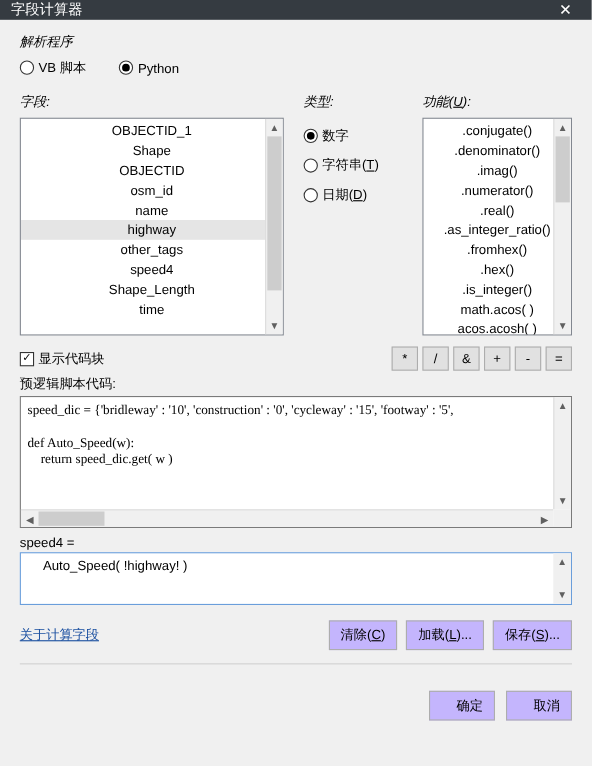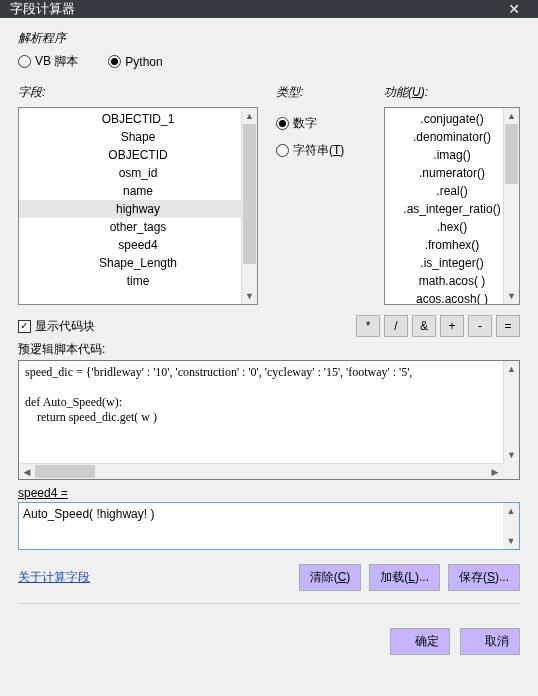--- a/index.html
+++ b/index.html
@@ -30,23 +30,23 @@
 .op-row { display: flex; gap: 4px; justify-content: flex-end; margin-top: 10px; }
 .op-btn { width: 24px; height: 22px; border: 1px solid #adadad; background: #e1e1e1; display: flex; align-items: center; justify-content: center; font-size: 12px; }
 .label-row { margin-top: 4px; }
 .codebox { border: 1px solid #7a7a7a; background: #fff; height: 120px; position: relative; margin-top: 2px; }
 .codebox .text { padding: 4px 6px; white-space: pre; overflow: hidden; font-family: Liberation Serif, serif; }
 .scrollbar-h { position: absolute; left: 0; right: 16px; bottom: 0; height: 16px; background: #f0f0f0; border-top: 1px solid #dcdcdc; }
 .scroll-arrow-h { width: 16px; height: 16px; display: inline-flex; align-items: center; justify-content: center; color: #606060; font-size: 9px; float: left; }
 .scroll-arrow-h.right { float: right; }
 .scroll-thumb-h { position: absolute; top: 1px; bottom: 1px; background: #cdcdcd; }
 .corner { position: absolute; right: 0; bottom: 0; width: 16px; height: 16px; background: #f0f0f0; }
-.expr-label { margin-top: 6px; text-decoration: underline; }
+.expr-label { margin-top: 6px; }
 .exprbox { border: 1px solid #6a9edb; background: #fff; height: 48px; position: relative; margin-top: 2px; }
-.exprbox .text { padding: 4px 4px; white-space: pre; }
+.exprbox .text { padding: 4px 20px; white-space: pre; }
 .exprbox .sv { position: absolute; right: 0; top: 0; bottom: 0; width: 16px; background: #f0f0f0; }
 .footer-row { display: flex; align-items: center; margin-top: 14px; gap: 8px; }
 .link { color: #1a4fa0; text-decoration: underline; cursor: pointer; }
 .footer-row .spacer { flex: 1; }
 .btn { border: 1px solid #adadad; background: #c4b5fd; padding: 4px 10px; min-width: 60px; text-align: right; }
 .btn-row { display: flex; justify-content: flex-end; gap: 10px; margin-top: 14px; padding-top: 10px; }
 .divider { border-top: 1px solid #d0d0d0; margin-top: 12px; }
 .underline-key { text-decoration: underline; }
 </style>
 </head>
@@ -99,35 +99,39 @@
       <div class="section-label">类型:</div>
       <div class="type-radios" style="margin-top:14px;">
         <div class="radio-opt selected">
           <span class="circle"></span>
           <span>数字</span>
         </div>
         <div class="radio-opt">
           <span class="circle"></span>
           <span><span>字符串(</span><span class="underline-key">T</span><span>)</span></span>
         </div>
+        <div class="radio-opt">
+          <span class="circle"></span>
+          <span><span>日期(</span><span class="underline-key">D</span><span>)</span></span>
+        </div>
       </div>
     </div>
 
     <div class="col-func">
       <div class="section-label"><span>功能(</span><span class="underline-key">U</span><span>):</span></div>
       <div class="listbox" style="height:198px;">
         <div class="listbox-inner">
           <div class="item">.conjugate()</div>
           <div class="item">.denominator()</div>
           <div class="item">.imag()</div>
           <div class="item">.numerator()</div>
           <div class="item">.real()</div>
           <div class="item">.as_integer_ratio()</div>
+          <div class="item">.fromhex()</div>
           <div class="item">.hex()</div>
-          <div class="item">.fromhex()</div>
           <div class="item">.is_integer()</div>
           <div class="item">math.acos( )</div>
           <div class="item">acos.acosh( )</div>
 
         </div>
         <div class="scrollbar-v">
           <div class="scroll-arrow">▲</div>
           <div class="scroll-thumb" style="top:16px;height:60px;"></div>
           <div class="scroll-arrow" style="position:absolute;bottom:0;left:0;right:0;">▼</div>
         </div>

